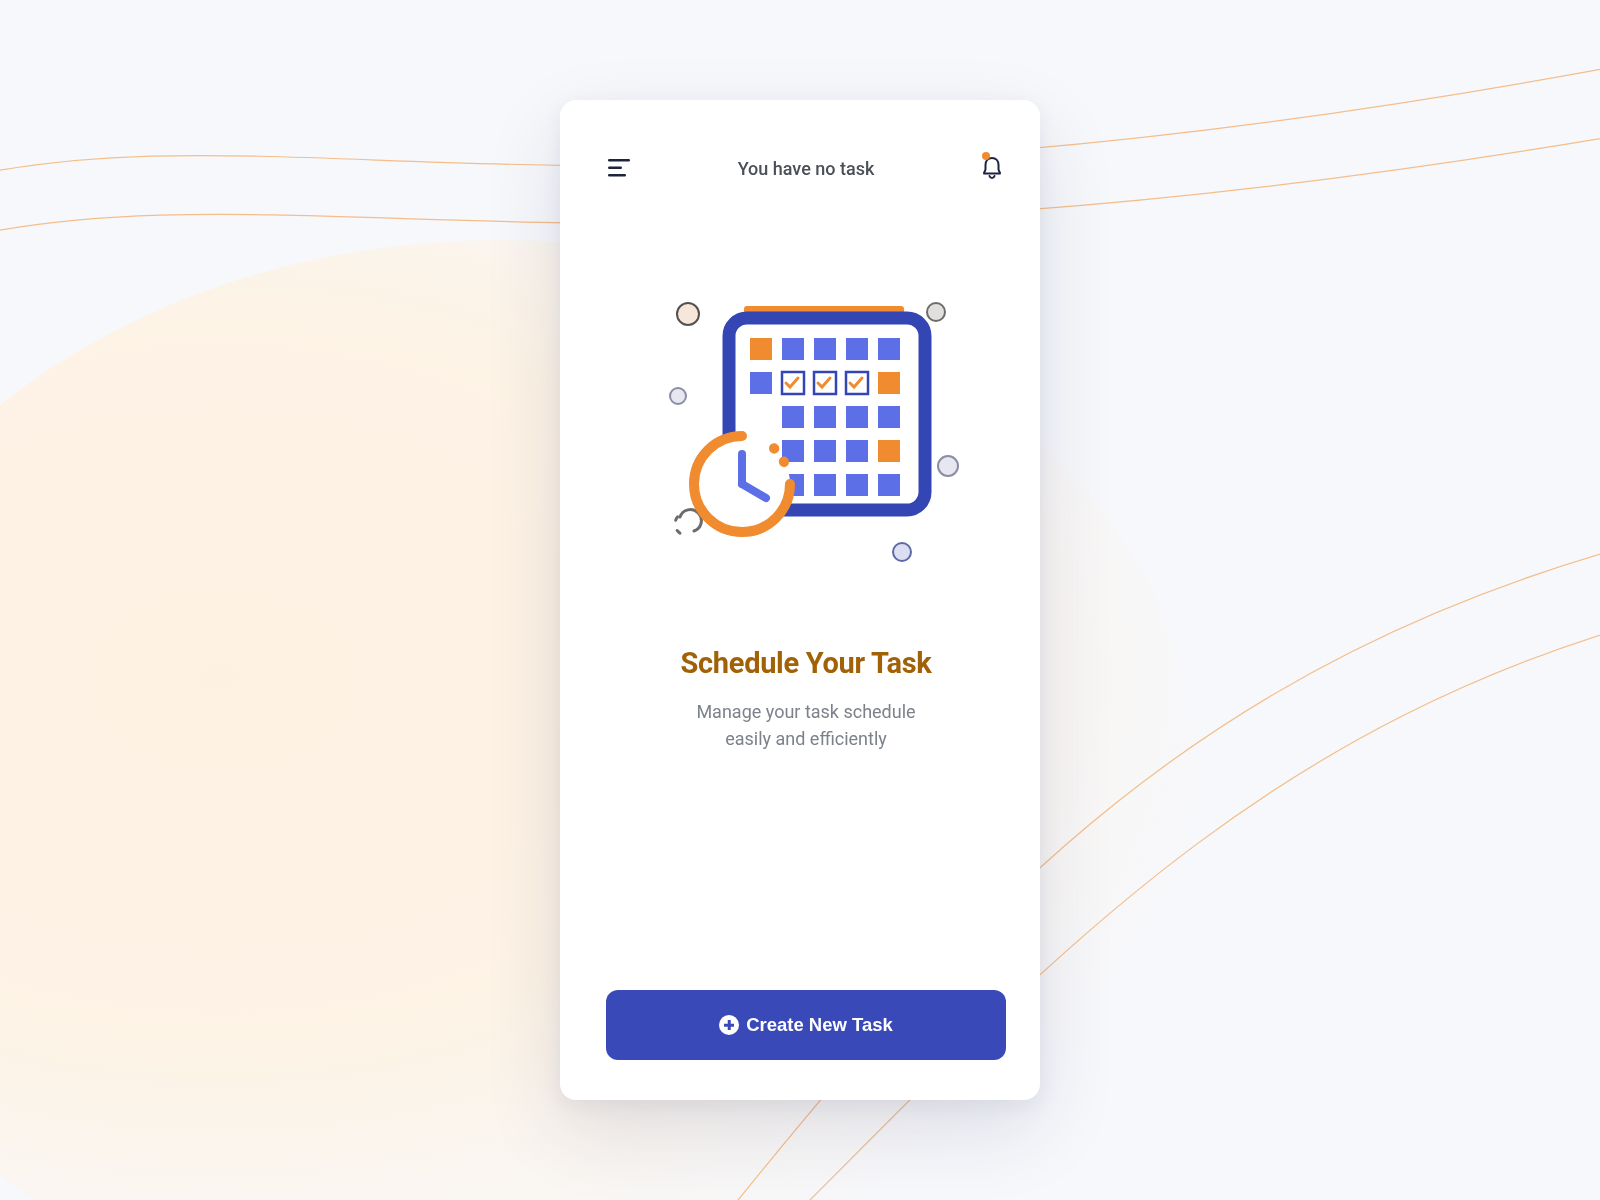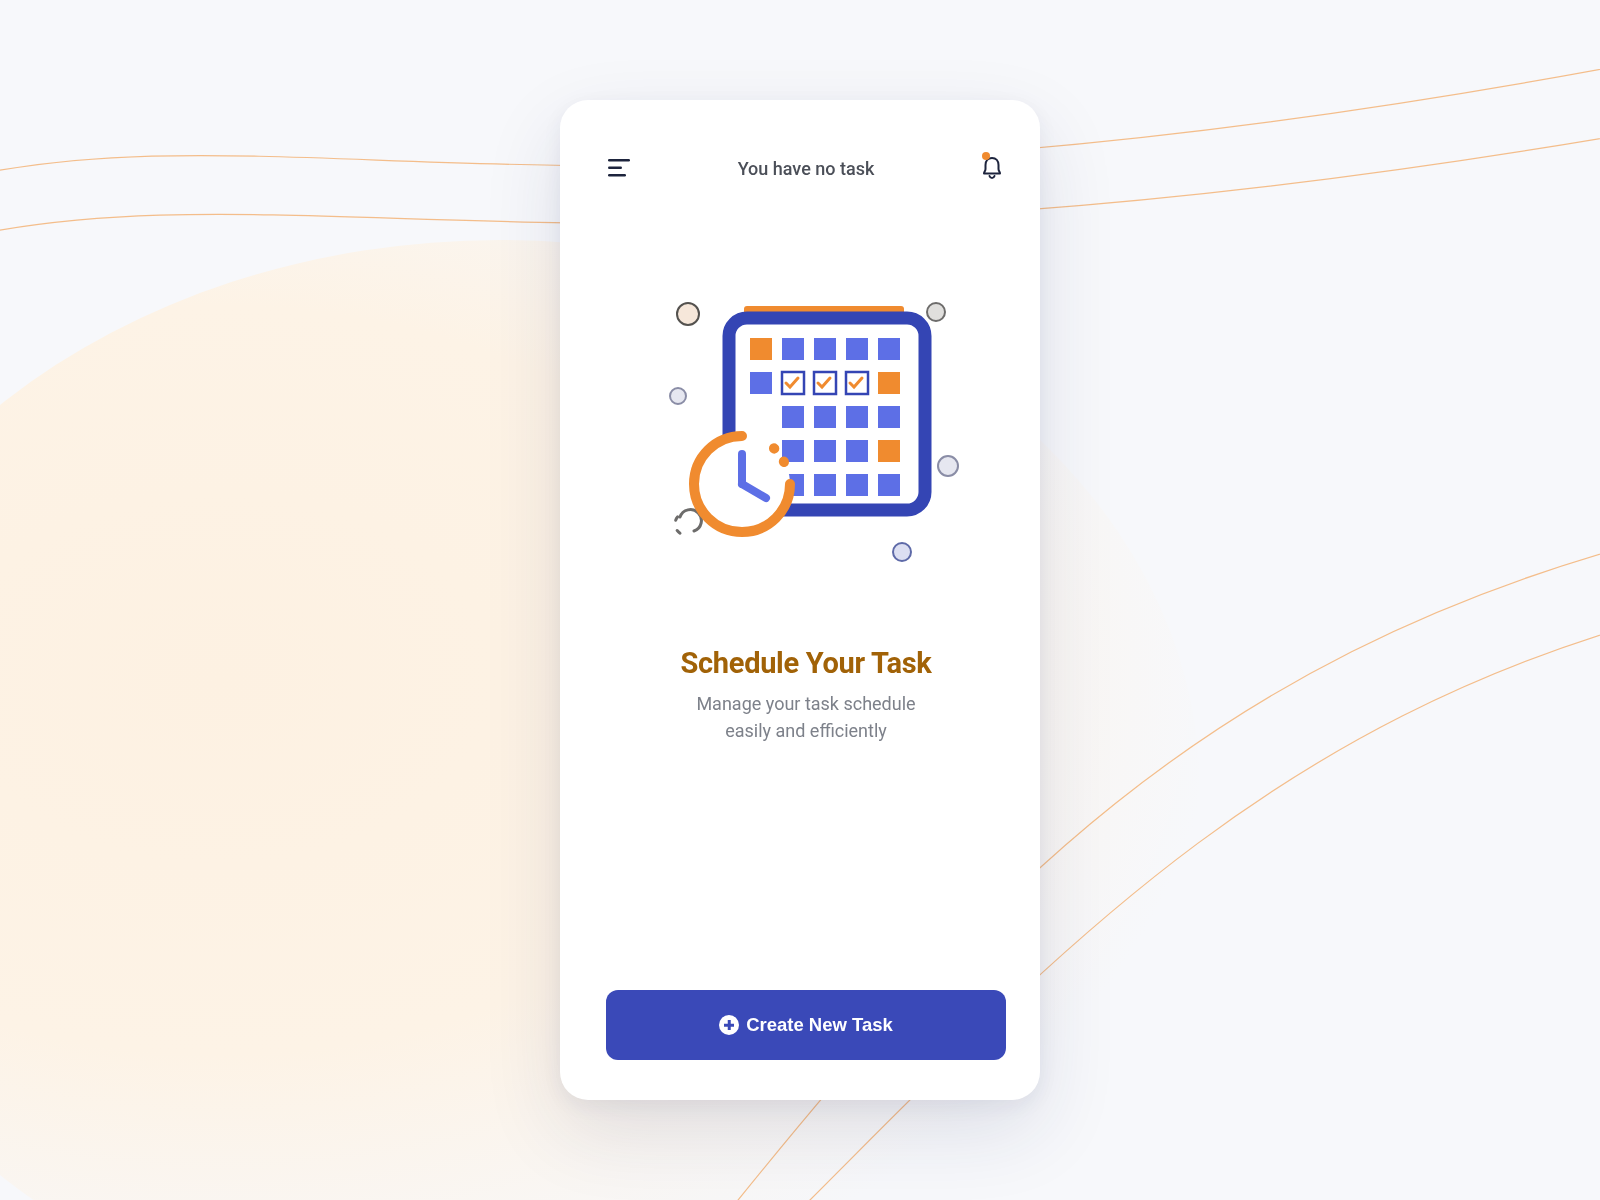--- a/index.html
+++ b/index.html
@@ -28,21 +28,21 @@
       pointer-events: none;
     }
     .phone {
       position: absolute;
       left: 50%;
       top: 50%;
       transform: translate(-50%, -50%);
       width: 480px;
       height: 1000px;
       background: #fff;
-      border-radius: 28px;
+      border-radius: 16px;
       box-shadow: 0 30px 80px rgba(30,40,90,0.12), 0 6px 20px rgba(30,40,90,0.06);
       z-index: 5;
       display: flex;
       flex-direction: column;
       padding: 40px 34px 40px 46px;
     }
     .topbar {
       display: flex;
       align-items: center;
       justify-content: space-between;
@@ -81,21 +81,21 @@
       text-align: center;
       margin-top: 70px;
     }
     .heading {
       font-size: 29px;
       font-weight: 700;
       color: #a16207;
       letter-spacing: -0.3px;
     }
     .subheading {
-      margin-top: 10px;
+      margin-top: 18px;
       font-size: 18px;
       line-height: 1.5;
       color: #7d818a;
     }
     .cta-btn {
       margin-top: auto;
       background: #3a49b8;
       color: #fff;
       width: 100%;
       height: 70px;

